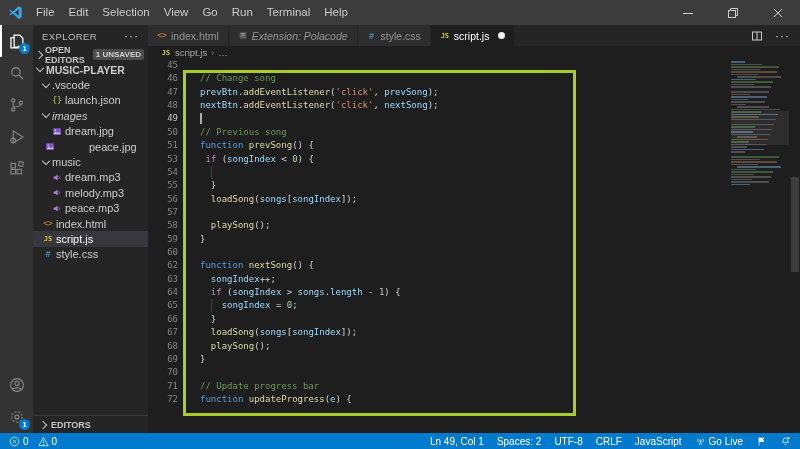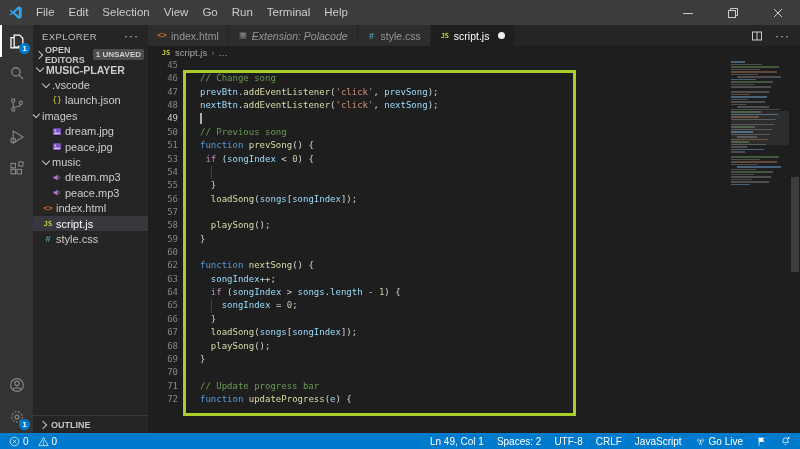--- a/index.html
+++ b/index.html
@@ -190,33 +190,33 @@
       </div>
       <div class="tree">
           <div class="tree-row" style="padding-left: 10px;">
             <span class="chev down"></span>
             <span class="tree-label">.vscode</span>
           </div>
           <div class="tree-row" style="padding-left: 19px;">
             <span class="fi mono" style="color:#CBCB41">{}</span>
             <span class="tree-label">launch.json</span>
           </div>
-          <div class="tree-row" style="">
+          <div class="tree-row" style="padding-left: 10px; font-style: italic;">
             <span class="chev down"></span>
             <span class="tree-label">images</span>
           </div>
           <div class="tree-row" style="padding-left: 19px;">
             <svg class="fi" width="9" height="9" viewBox="0 0 16 16">
               <rect x="1" y="2" width="14" height="12" rx="1.5" fill="#7E57C2"></rect>
               <circle cx="5" cy="6" r="1.4" fill="#D9CCEE"></circle>
               <path d="M2 12.5l4-4 3 3 2.5-2.5 2.5 3.5z" fill="#D9CCEE"></path>
             </svg>
             <span class="tree-label">dream.jpg</span>
           </div>
-          <div class="tree-row" style="padding-left: 19px;">
+          <div class="tree-row" style="padding-left: 12px; gap: 31px;">
             <svg class="fi" width="9" height="9" viewBox="0 0 16 16">
               <rect x="1" y="2" width="14" height="12" rx="1.5" fill="#7E57C2"></rect>
               <circle cx="5" cy="6" r="1.4" fill="#D9CCEE"></circle>
               <path d="M2 12.5l4-4 3 3 2.5-2.5 2.5 3.5z" fill="#D9CCEE"></path>
             </svg>
             <span class="tree-label">peace.jpg</span>
           </div>
           <div class="tree-row" style="padding-left: 10px;">
             <span class="chev down"></span>
             <span class="tree-label">music</span>
@@ -226,38 +226,45 @@
               <path d="M2 6h3l4-3.5v11L5 10H2z" fill="#B180D7"></path>
               <path d="M11 5.2a4 4 0 010 5.6" stroke="#B180D7" fill="none" stroke-width="1.4"></path>
             </svg>
             <span class="tree-label">dream.mp3</span>
           </div>
           <div class="tree-row" style="padding-left: 19px;">
             <svg class="fi" width="9" height="9" viewBox="0 0 16 16">
               <path d="M2 6h3l4-3.5v11L5 10H2z" fill="#B180D7"></path>
               <path d="M11 5.2a4 4 0 010 5.6" stroke="#B180D7" fill="none" stroke-width="1.4"></path>
             </svg>
+            <span class="tree-label">melody.mp3</span>
+          </div>
+          <div class="tree-row" style="padding-left: 19px;">
+            <svg class="fi" width="9" height="9" viewBox="0 0 16 16">
+              <path d="M2 6h3l4-3.5v11L5 10H2z" fill="#B180D7"></path>
+              <path d="M11 5.2a4 4 0 010 5.6" stroke="#B180D7" fill="none" stroke-width="1.4"></path>
+            </svg>
             <span class="tree-label">peace.mp3</span>
           </div>
           <div class="tree-row" style="padding-left: 10px;">
             <span class="fi mono" style="color:#E37933">&lt;&gt;</span>
             <span class="tree-label">index.html</span>
           </div>
           <div class="tree-row selected" style="padding-left: 10px;">
             <span class="fi mono bold" style="color:#CBCB41;font-size:7px">JS</span>
             <span class="tree-label">script.js</span>
           </div>
           <div class="tree-row" style="padding-left: 10px;">
             <span class="fi bold" style="color:#519ABA;font-size:9px">#</span>
             <span class="tree-label">style.css</span>
           </div>
         </div>
       <div class="outline-row">
         <span class="chev right"></span>
-        <span>OUTLINE</span>
+        <span>EDITORS</span>
       </div>
     </div>
 
     <div class="editor-col">
       <div class="tabbar">
 
         <div class="tab">
             <span class="fi mono" style="color:#E37933">&lt;&gt;</span>
             <span class="tab-label">index.html</span>
           </div>

